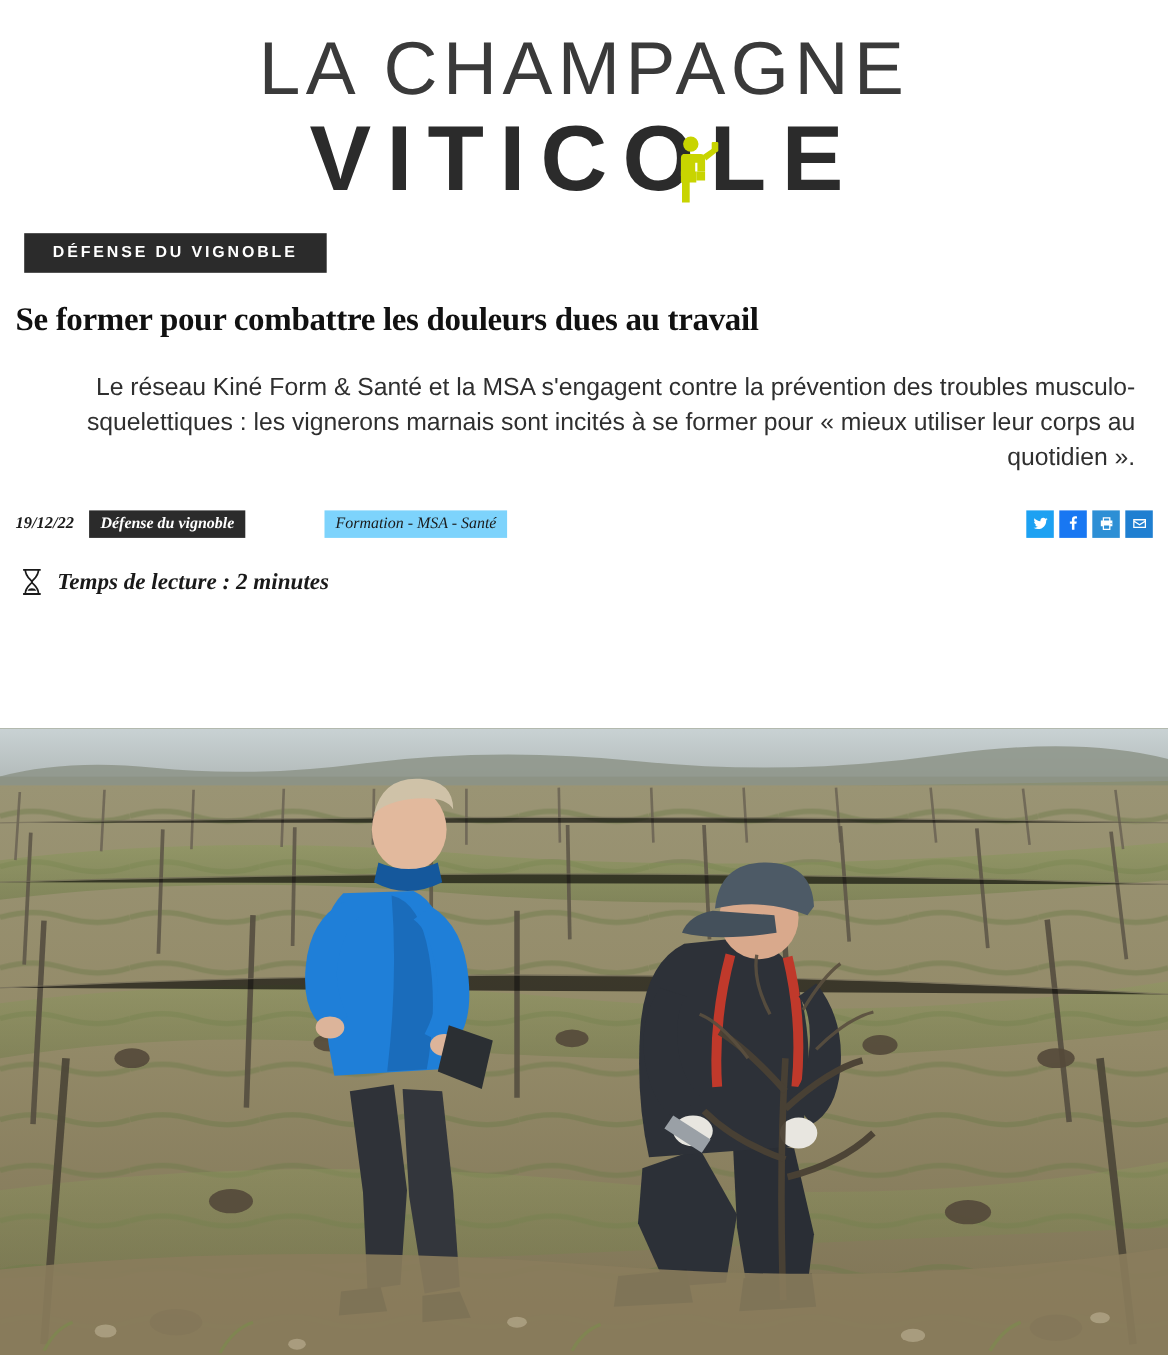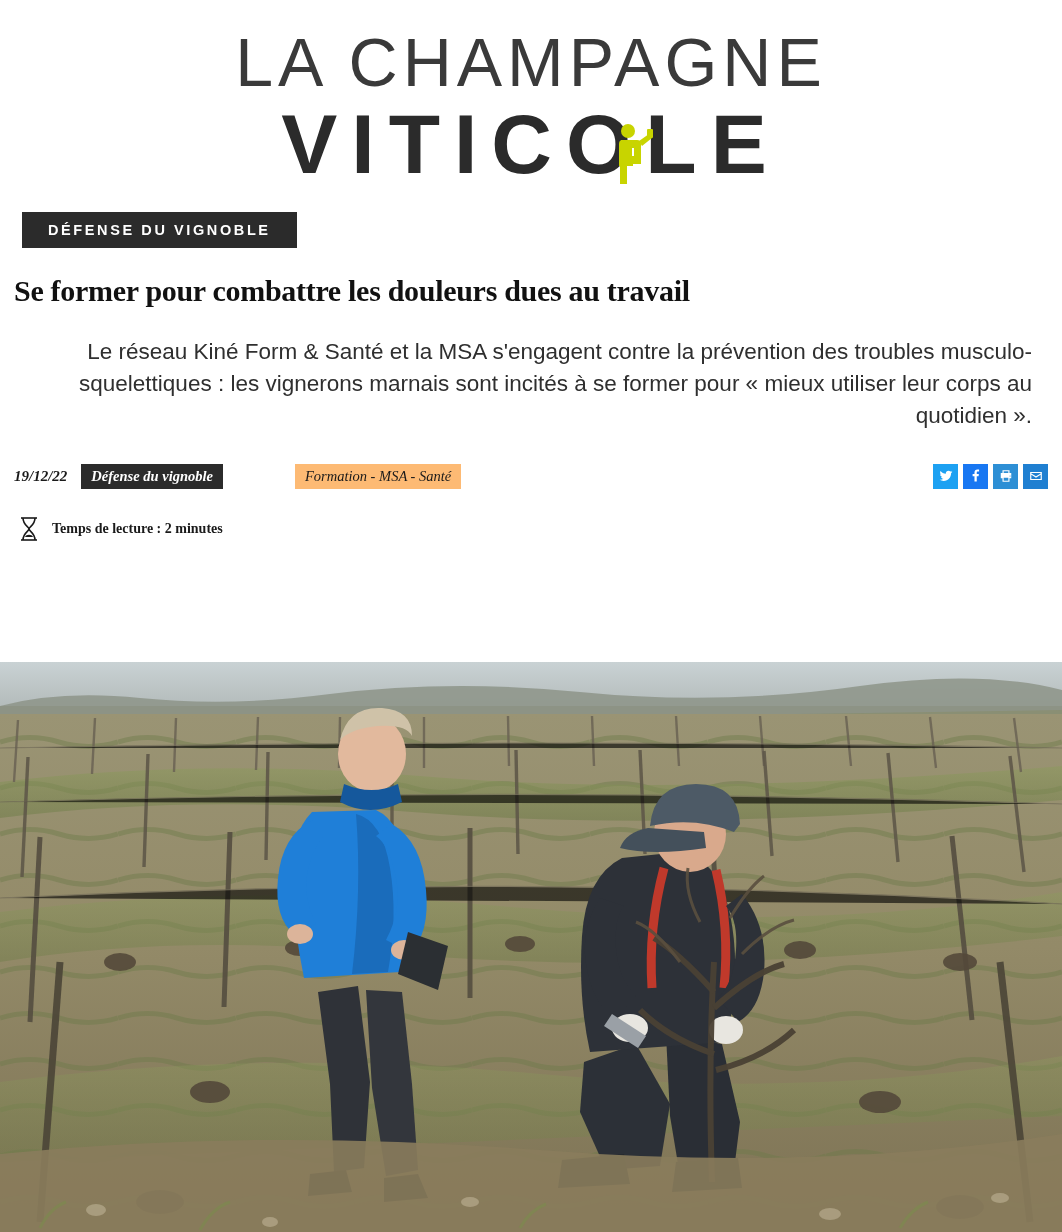--- a/index.html
+++ b/index.html
@@ -113,21 +113,21 @@
     color: #ffffff;
     font-family: "Liberation Serif", serif;
     font-style: italic;
     font-weight: 700;
     font-size: 14.5px;
     padding: 4px 10px 4px 10px;
     white-space: nowrap;
   }
   .meta-keywords {
     display: inline-block;
-    background: #fdba74;
+    background: #7dd3fc;
     color: #1a1a1a;
     font-family: "Liberation Serif", serif;
     font-style: italic;
     font-weight: 400;
     font-size: 14.5px;
     padding: 4px 10px 4px 10px;
     margin-left: 72px;
     white-space: nowrap;
   }
   .share-group {
@@ -163,22 +163,23 @@
   }
   .meta-item .ico {
     width: 30px;
     display: flex;
     align-items: center;
     justify-content: center;
     margin-right: 8px;
   }
   .meta-item .txt {
     font-family: "Liberation Serif", serif;
-    font-weight: 700;
-    font-size: 14px;
+    font-style: italic;
+    font-weight: 700;
+    font-size: 21px;
     color: #1a1a1a;
   }
   .meta-gap { width: 38px; }
 
   
   .hero {
     position: absolute;
     left: 0;
     top: 662px;
     width: 1062px;

